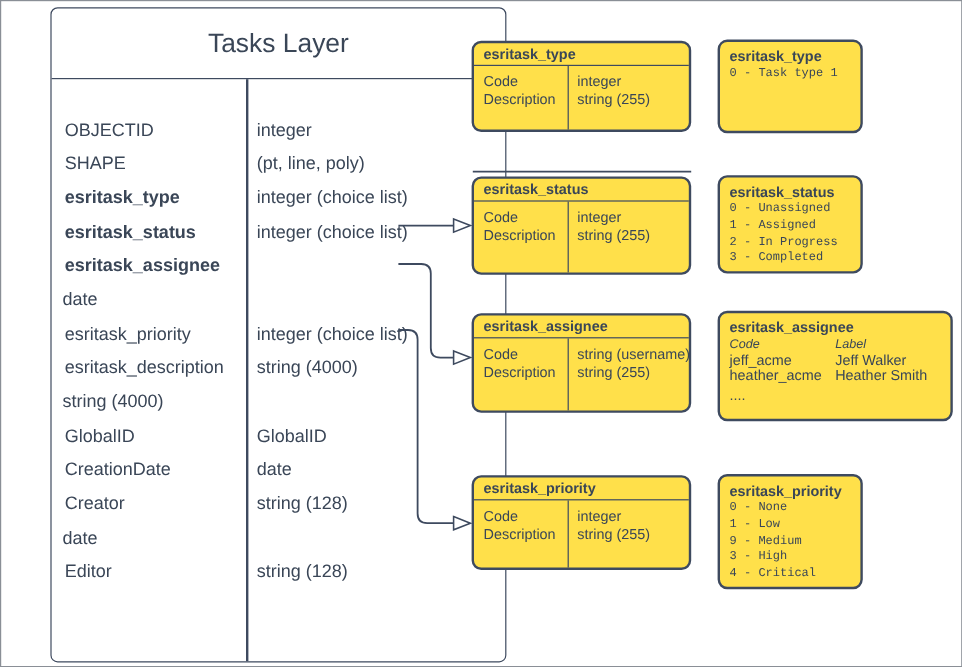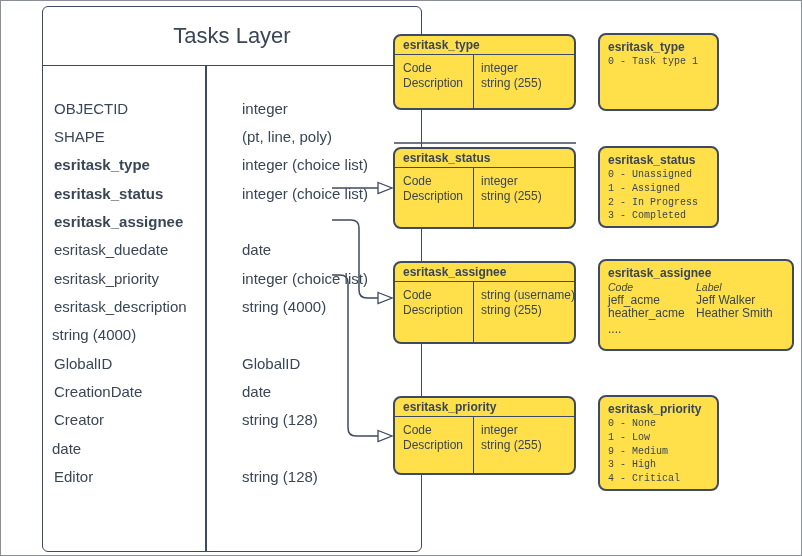--- a/index.html
+++ b/index.html
@@ -5,21 +5,21 @@
   html,body{margin:0;padding:0;background:#fff;font-family:"Liberation Sans",sans-serif;}
   .canvas{position:relative;width:802px;height:556px;background:#ffffff;border:1px solid #8a8f96;box-sizing:border-box;overflow:hidden;color:#3a4657;}
 
   
   .tasks-layer{position:absolute;left:4px;top:5px;width:380px;height:546px;background:#fff;
     border:1.5px solid #3e4a5f;border-radius:6px;box-sizing:border-box;margin-left:37px;}
   .tl-header{height:58px;border-bottom:1.5px solid #3e4a5f;display:flex;align-items:center;justify-content:center;
     font-size:22px;color:#3a4657;}
   .tl-divider{position:absolute;left:162px;top:59px;bottom:0;width:1.5px;background:#3e4a5f;}
   .tl-body{position:absolute;left:0;right:0;top:87px;}
-  .tl-row{display:flex;align-items:center;height:28.35px;font-size:15px;gap:28px;}
+  .tl-row{display:flex;align-items:center;height:28.35px;font-size:15px;}
   .tl-row.bold .fname{font-weight:bold;}
   .fname{flex:0 0 162px;padding-left:11px;box-sizing:border-box;white-space:nowrap;}
   .ftype{padding-left:9px;white-space:nowrap;}
 
   
   .overlay{position:absolute;left:0;top:0;width:802px;height:556px;pointer-events:none;}
   .cline{fill:none;stroke:#3e4a5f;stroke-width:1.5;}
   .ahead{fill:#ffffff;stroke:#3e4a5f;stroke-width:1.3;}
 
   
@@ -72,21 +72,20 @@
     <span class="ftype">integer (choice list)</span>
   </div>
         <div class="tl-row bold">
     <span class="fname">esritask_status</span>
     <span class="ftype">integer (choice list)</span>
   </div>
         <div class="tl-row bold">
     <span class="fname">esritask_assignee</span>
   </div>
         <div class="tl-row">
-    <span class="fname">esritask_duedate</span>
     <span class="ftype">date</span>
   </div>
         <div class="tl-row">
     <span class="fname">esritask_priority</span>
     <span class="ftype">integer (choice list)</span>
   </div>
         <div class="tl-row">
     <span class="fname">esritask_description</span>
     <span class="ftype">string (4000)</span>
   </div>

